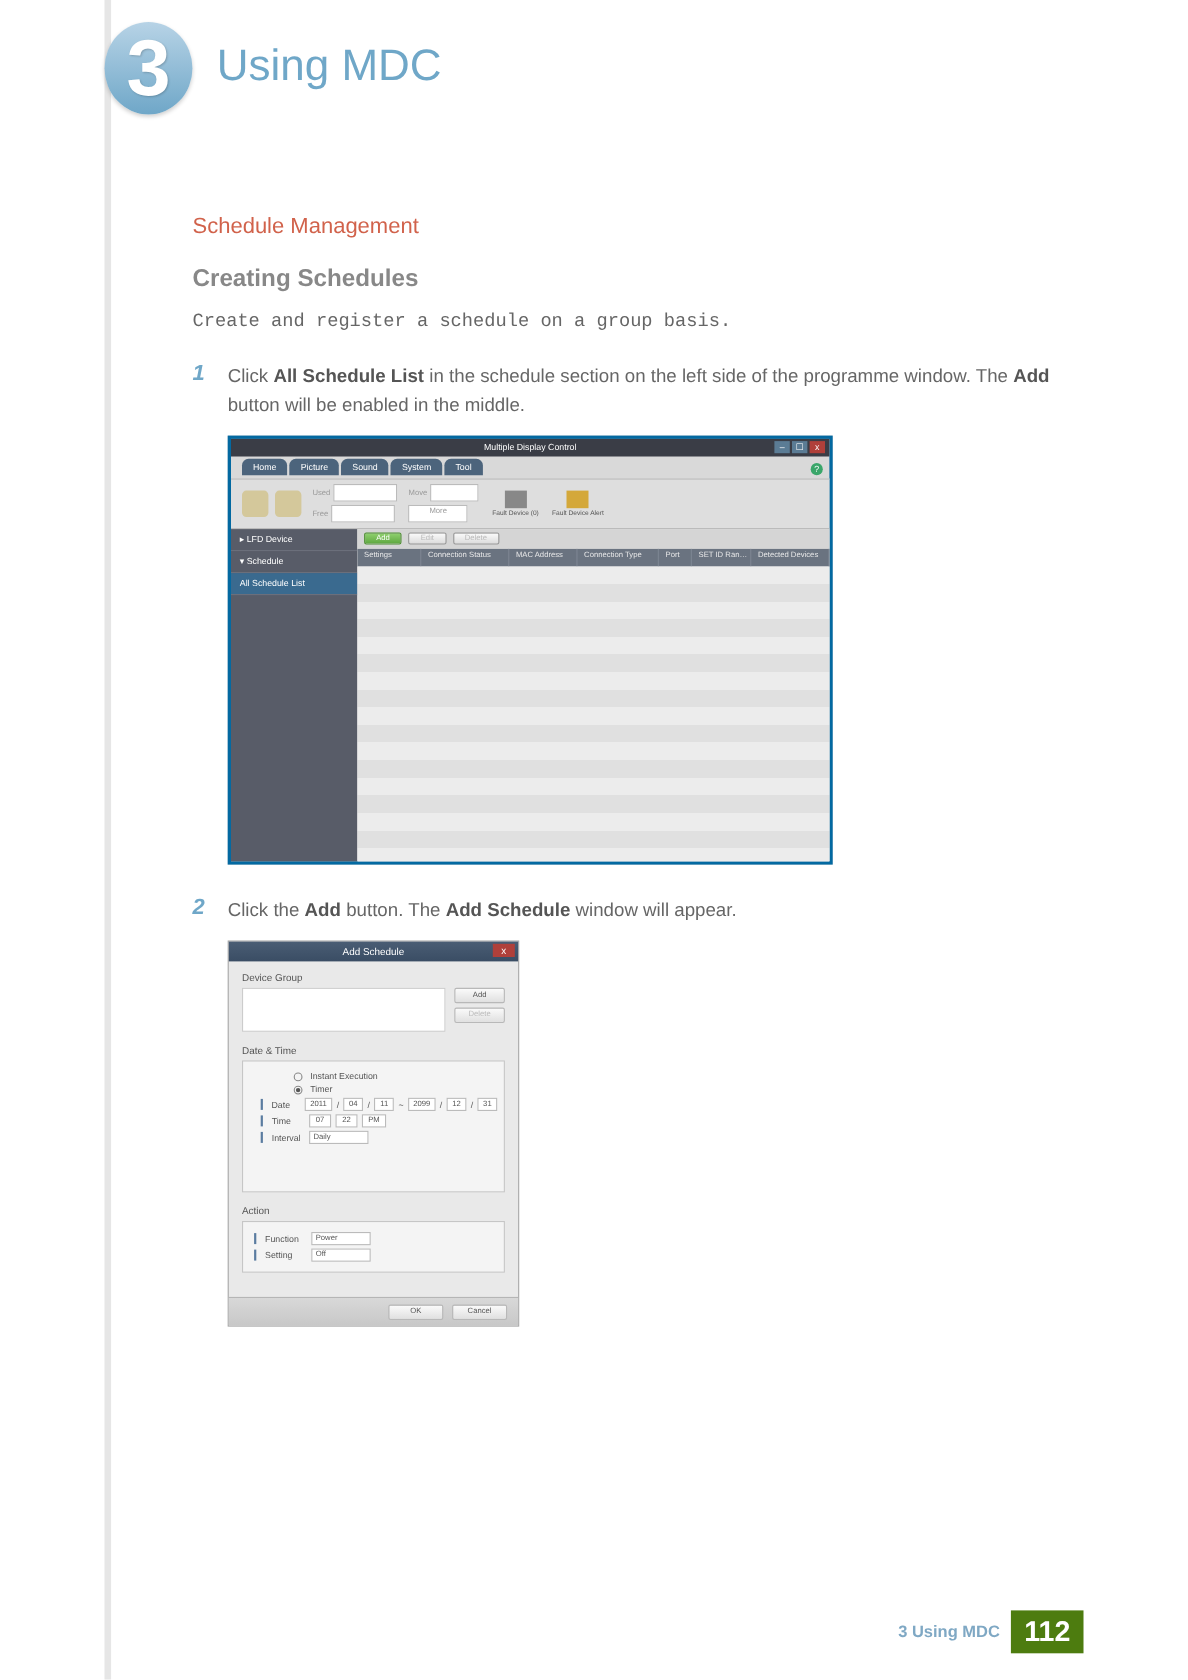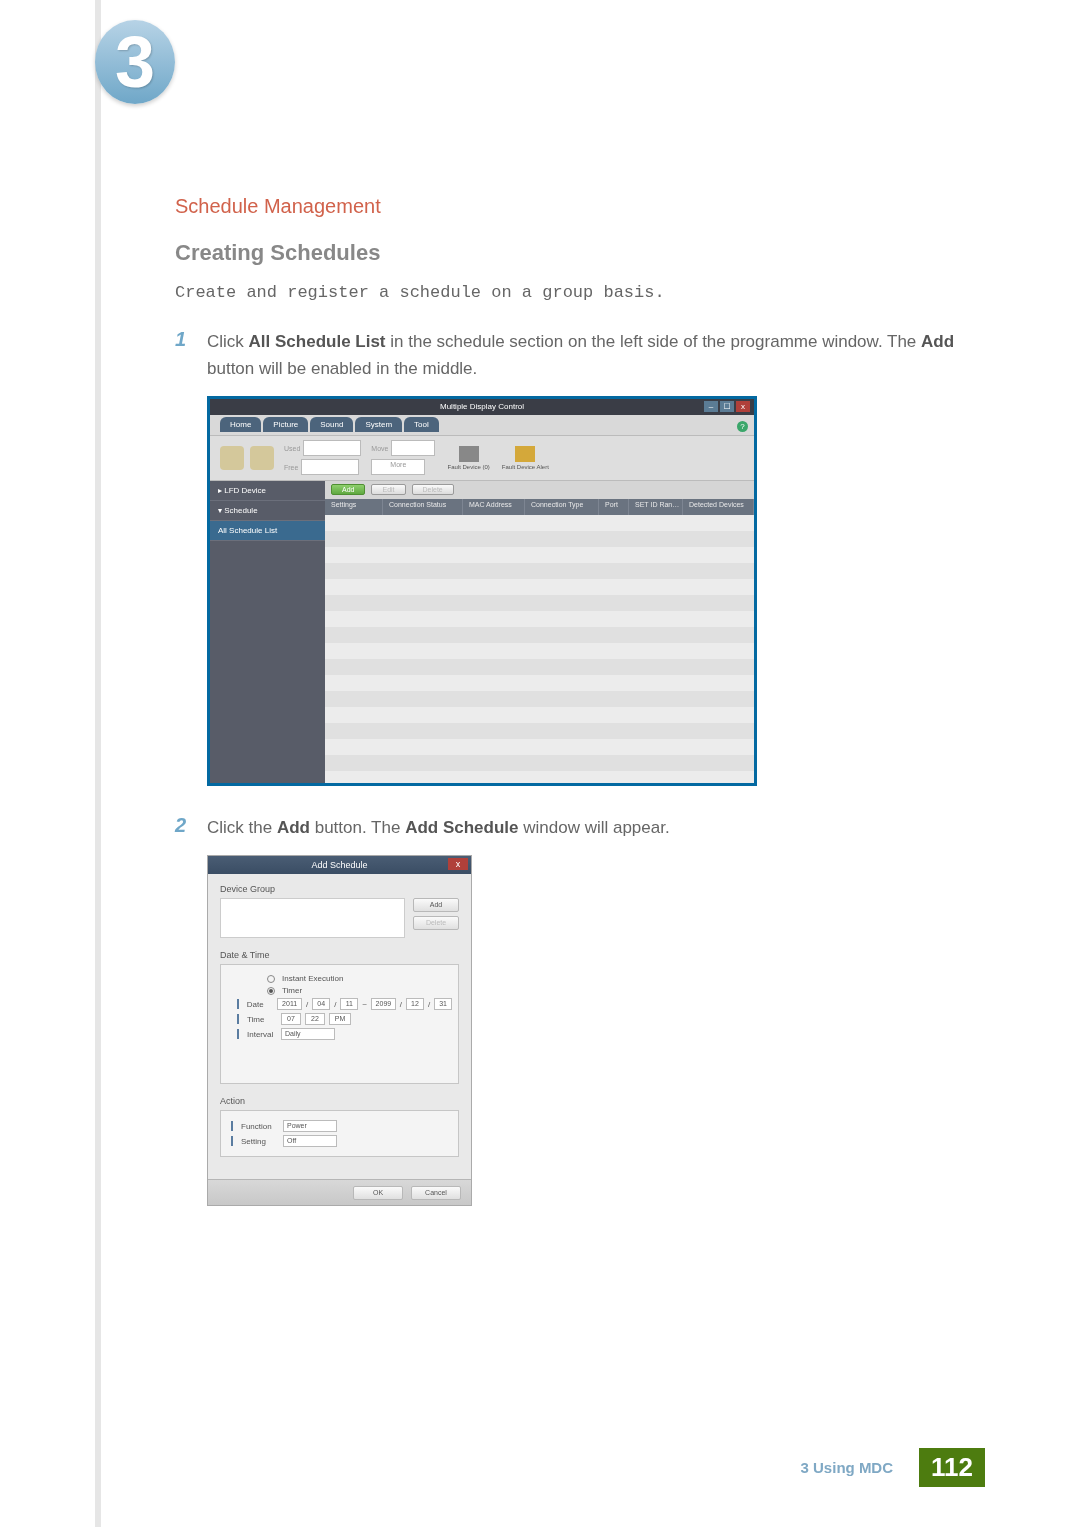--- a/index.html
+++ b/index.html
@@ -63,33 +63,34 @@
   .s2-sbtn { width: 46px; height: 14px; border: 1px solid #b8b8b8; background: linear-gradient(#fafafa,#e0e0e0); font-size: 7px; text-align: center; line-height: 12px; border-radius: 2px; }
   .s2-sbtn.dim { color: #bbb; }
   .s2-row { display: flex; align-items: center; gap: 4px; margin: 3px 0; font-size: 8px; padding-left: 40px; }
   .s2-spin { width: 28px; height: 12px; background: #fff; border: 1px solid #bbb; font-size: 7px; text-align: center; line-height: 10px; position: relative; }
   .s2-select { width: 54px; height: 12px; background: #fff; border: 1px solid #bbb; font-size: 7px; padding-left: 3px; line-height: 10px; }
   .s2-radio { width: 8px; height: 8px; border: 1px solid #888; border-radius: 50%; display: inline-block; margin-right: 3px; }
   .s2-radio.checked::after { content: ""; display: block; width: 4px; height: 4px; background: #555; border-radius: 50%; margin: 1px; }
   .s2-bar { display: inline-block; width: 2px; height: 10px; background: #5a7ca0; margin-right: 4px; vertical-align: middle; }
   .s2-footer { height: 26px; background: linear-gradient(#d8d8d8,#c8c8c8); display: flex; justify-content: flex-end; align-items: center; gap: 8px; padding: 0 10px; border-top: 1px solid #b5b5b5; }
   
-  .page-footer { position: absolute; right: 95px; bottom: 40px; display: flex; align-items: center; gap: 16px; }
+  .page-footer { position: absolute; right: 95px; bottom: 24px; display: flex; align-items: center; gap: 0; }
   .footer-label { font-size: 15px; color: #7fa8c4; font-weight: bold; padding-right: 10px; }
   .footer-num { background: #4d7c0f; color: #fff; font-size: 26px; font-weight: bold; padding: 4px 12px; }
 </style>
 </head>
 <body>
 
 <div class="page">
   <div class="left-margin-bar"></div>
 
   <div class="chapter-badge">
     <span class="num">3</span>
   </div>
+  <div class="chapter-title">Using MDC</div>
 
   <div class="content">
     <div class="h-red">Schedule Management</div>
     <div class="h-gray">Creating Schedules</div>
     <div class="body-text">Create and register a schedule on a group basis.</div>
 
     <div class="step">
       <div class="step-num">1</div>
       <div class="step-text">
         <span>Click </span><span class="bold">All Schedule List</span><span> in the schedule section on the left side of the programme window. The </span><span class="bold">Add</span><span> button will be enabled in the middle.</span>

